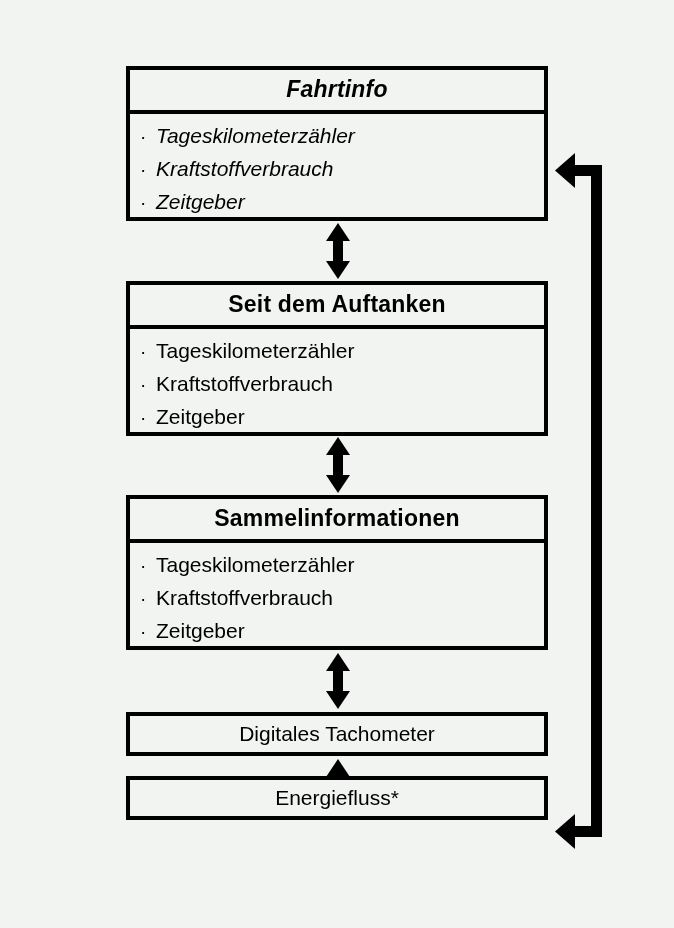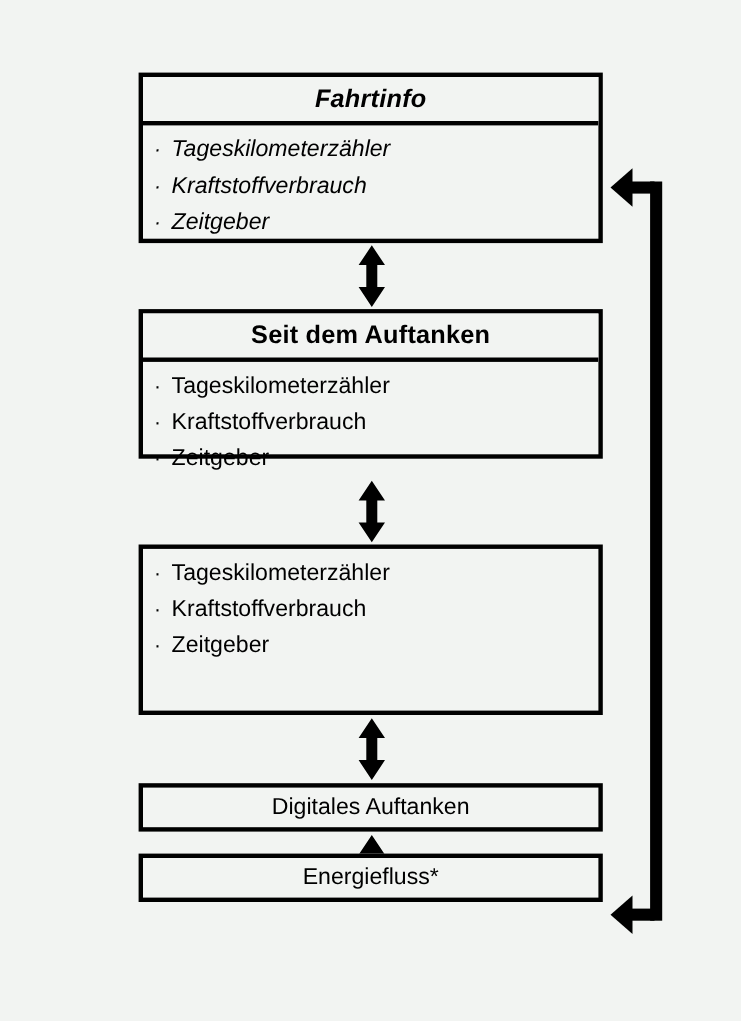--- a/index.html
+++ b/index.html
@@ -71,21 +71,21 @@
   .simple-label {
     font-size: 21px;
     color: #000;
     text-align: center;
     line-height: 36px;
     white-space: nowrap;
   }
 
   
   #node-fahrtinfo        { top: 66px;  height: 155px; font-style: italic; }
-  #node-seit-auftanken   { top: 281px; height: 136px; }
+  #node-seit-auftanken   { top: 281px; height: 155px; }
   #node-sammelinfo       { top: 495px; height: 155px; }
   #node-tachometer       { top: 712px; }
   #node-energiefluss     { top: 776px; }
 
   
   .vconn {
     position: absolute;
     left: 325px;
     width: 26px;
   }
@@ -153,20 +153,21 @@
     </div>
   </div>
 
   <div class="vconn" id="conn-2">
     <svg width="26" height="60" viewBox="0 0 26 60" xmlns="http://www.w3.org/2000/svg">
       <polygon points="13,2 25,20 18,20 18,40 25,40 13,58 1,40 8,40 8,20 1,20" fill="#000"></polygon>
     </svg>
   </div>
 
   <div class="node" id="node-sammelinfo">
+    <div class="node-header">Sammelinformationen</div>
     <div class="node-body">
       <div class="bullet-row">
         <span class="bullet-dot">·</span>
         <span class="bullet-label">Tageskilometerzähler</span>
       </div>
       <div class="bullet-row">
         <span class="bullet-dot">·</span>
         <span class="bullet-label">Kraftstoffverbrauch</span>
       </div>
       <div class="bullet-row">
@@ -176,21 +177,21 @@
     </div>
   </div>
 
   <div class="vconn" id="conn-3">
     <svg width="26" height="62" viewBox="0 0 26 62" xmlns="http://www.w3.org/2000/svg">
       <polygon points="13,3 25,21 18,21 18,41 25,41 13,59 1,41 8,41 8,21 1,21" fill="#000"></polygon>
     </svg>
   </div>
 
   <div class="node simple" id="node-tachometer">
-    <div class="simple-label">Digitales Auftanken</div>
+    <div class="simple-label">Digitales Tachometer</div>
   </div>
 
   <div class="vconn" id="conn-4">
     <svg width="26" height="62" viewBox="0 0 26 62" xmlns="http://www.w3.org/2000/svg">
       <polygon points="13,3 25,21 18,21 18,41 25,41 13,59 1,41 8,41 8,21 1,21" fill="#000"></polygon>
     </svg>
   </div>
 
   <div class="node simple" id="node-energiefluss">
     <div class="simple-label">Energiefluss*</div>

